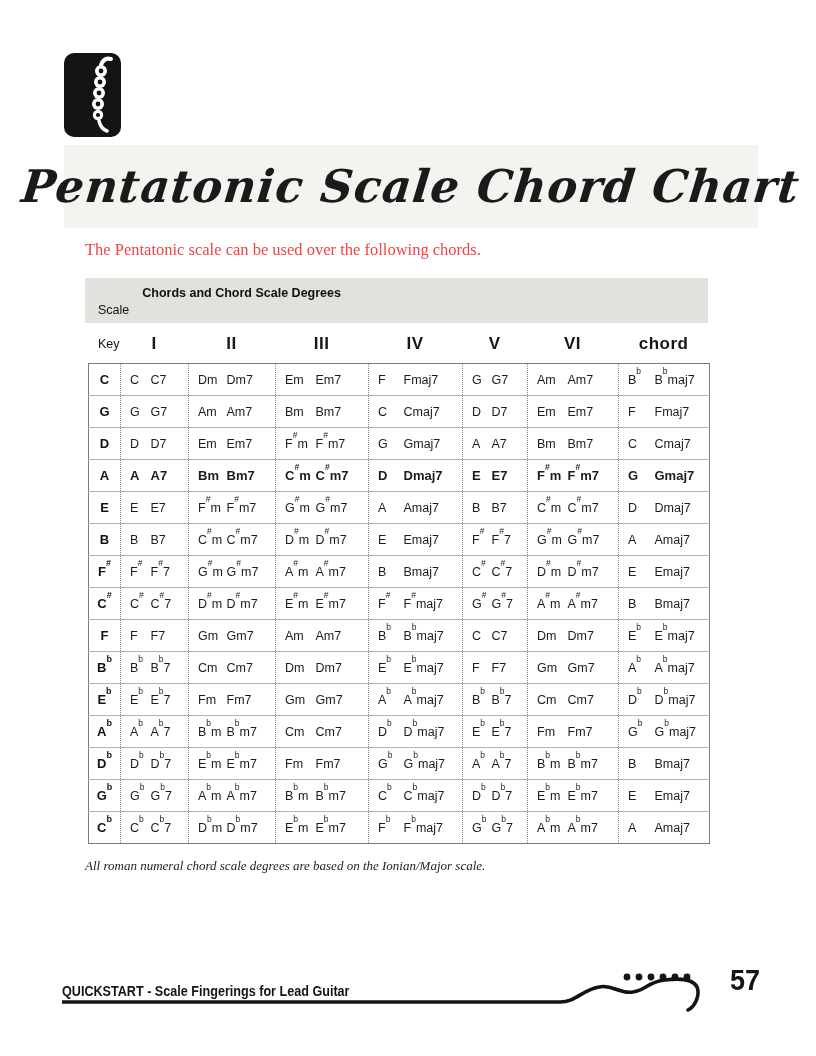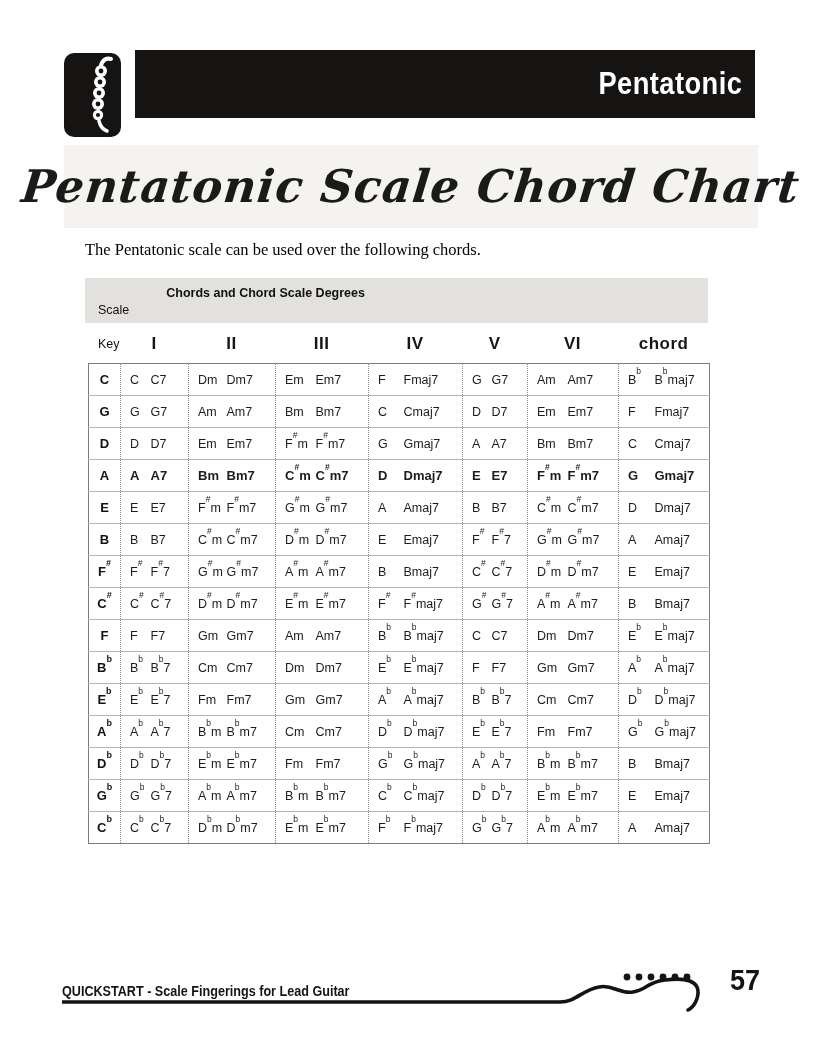--- a/index.html
+++ b/index.html
@@ -29,30 +29,30 @@
   }
   .script-title {
     font-family:"DejaVu Serif", serif; font-style:italic; font-weight:bold;
     font-size:45px; color:#1a1a1a; transform:skewX(-6deg); letter-spacing:1px;
     white-space:nowrap;
   }
 
   
   .intro {
     position:absolute; left:85px; top:240px;
-    font-family:"Liberation Serif", serif; font-size:16.5px; color:#000000;
+    font-family:"Liberation Serif", serif; font-size:16.5px; color:#ef4444;
   }
 
   
   .caption-band {
     position:absolute; left:85px; top:278px; width:623px; height:45px;
     background:#e2e1dd; display:flex; gap:13px; padding:7px 0 0 13px;
   }
   .caption-band .key-col { font-weight:normal; font-size:12.5px; line-height:1.35; white-space:pre-line; }
-  .caption-band .chords-col { font-weight:bold; font-size:12.5px; line-height:1.35;margin-left:24px; }
+  .caption-band .chords-col { font-weight:bold; font-size:12.5px; line-height:1.35; }
 
   
   table { border-collapse:collapse; table-layout:fixed; width:621px; }
   .numerals-table { position:absolute; left:88px; top:334px; }
   .numerals-table td {
     text-align:center; font-weight:bold; font-size:17px; padding-bottom:6px;
     letter-spacing:0.5px; color:#161616;
   }
   .chord-table { position:absolute; left:88px; top:363px; border:1.5px solid #7c7c7c; }
   .chord-table td {
@@ -87,23 +87,20 @@
     position:absolute; left:710px; top:963px; width:50px; text-align:right;
     font-weight:bold; font-size:30px; color:#141414;
     transform:scaleX(0.9); transform-origin:right center;
   }
 </style>
 </head>
 <body>
 
 <div class="page">
 
-  <div class="topbar">
-    <span class="brand">Pentatonic</span>
-  </div>
 
   <svg class="book-icon" width="60" height="88" viewBox="0 0 60 88">
     <rect x="1" y="2" width="57" height="84" rx="10" fill="#161413"></rect>
     <path d="M38 14 Q41 6 48 8" stroke="#fff" stroke-width="4" fill="none" stroke-linecap="round"></path>
     <g fill="#fff">
       <circle cx="38" cy="20" r="6"></circle>
         <circle cx="37" cy="31" r="6"></circle>
       <circle cx="36" cy="42" r="6"></circle>
         <circle cx="35" cy="53" r="6"></circle>
       <circle cx="35" cy="64" r="5.2"></circle>
@@ -434,20 +431,21 @@
           <td class="grp-a">G<sup>b</sup></td>
           <td class="grp-b">G<sup>b</sup>7</td>
           <td class="grp-a">A<sup>b</sup>m</td>
           <td class="grp-b">A<sup>b</sup>m7</td>
           <td class="grp-a">A</td>
           <td class="grp-b">Amaj7</td>
         </tr>
       </tbody>
   </table>
 
+  <div class="footnote">All roman numeral chord scale degrees are based on the Ionian/Major scale.</div>
 
   <svg class="footer-flourish" width="650" height="62" viewBox="0 0 650 62">
     <path d="M0,46 L498,46 C514,46 520,34 537,31 C551,28 556,38 571,36
              C585,34 585,26 603,24 C618,22 631,23 635,31 C638,38 634,50 626,54" stroke="#141414" stroke-width="3.6" fill="none" stroke-linecap="round"></path>
     <g id="flourish-dots" fill="#141414">
         <circle cx="565" cy="21" r="3.4"></circle>
         <circle cx="577" cy="21" r="3.4"></circle>
         <circle cx="589" cy="21" r="3.4"></circle>
         <circle cx="601" cy="21" r="3.4"></circle>
         <circle cx="613" cy="21" r="3.4"></circle>

